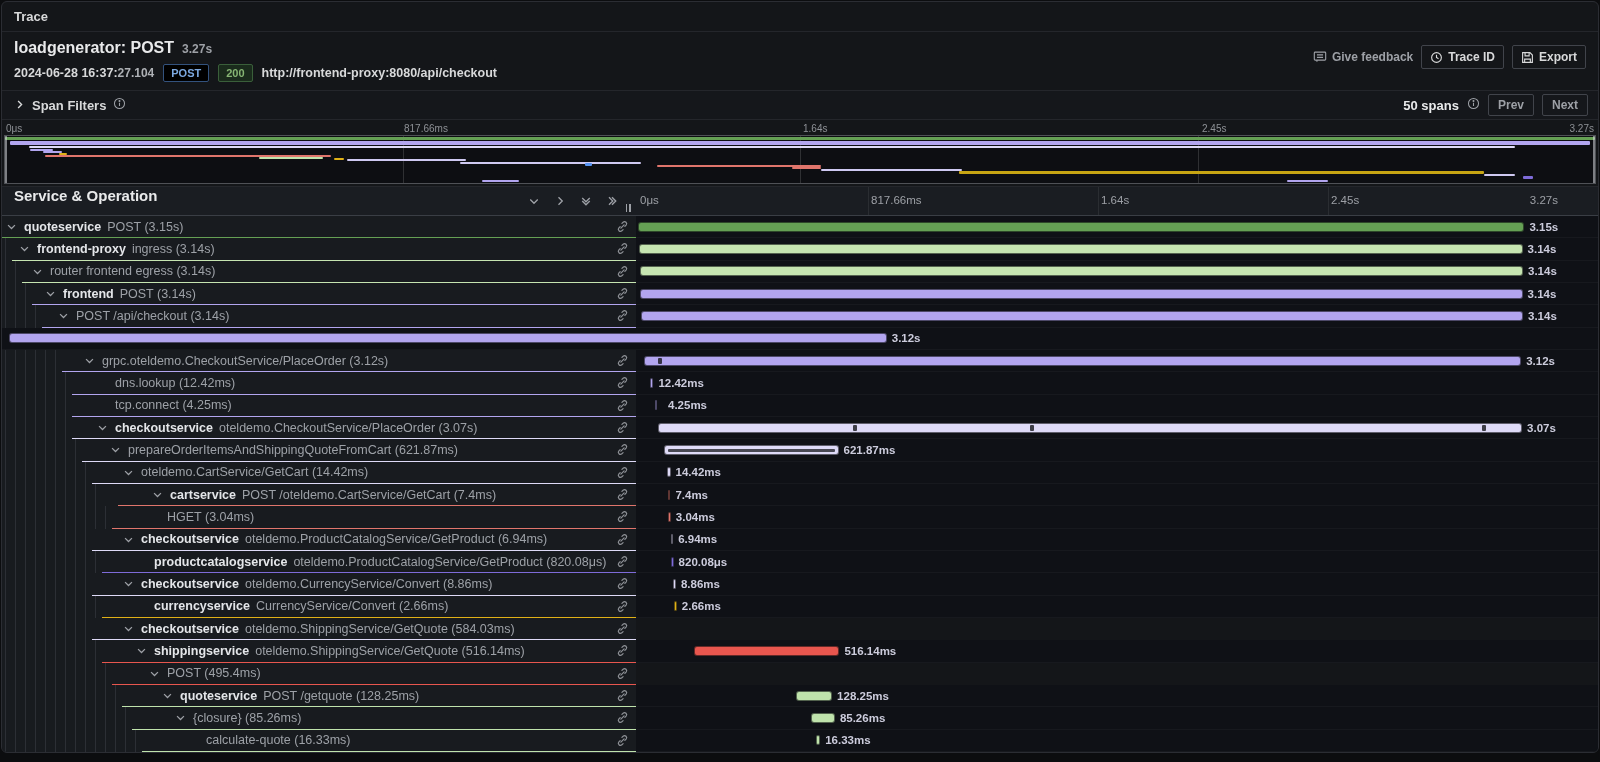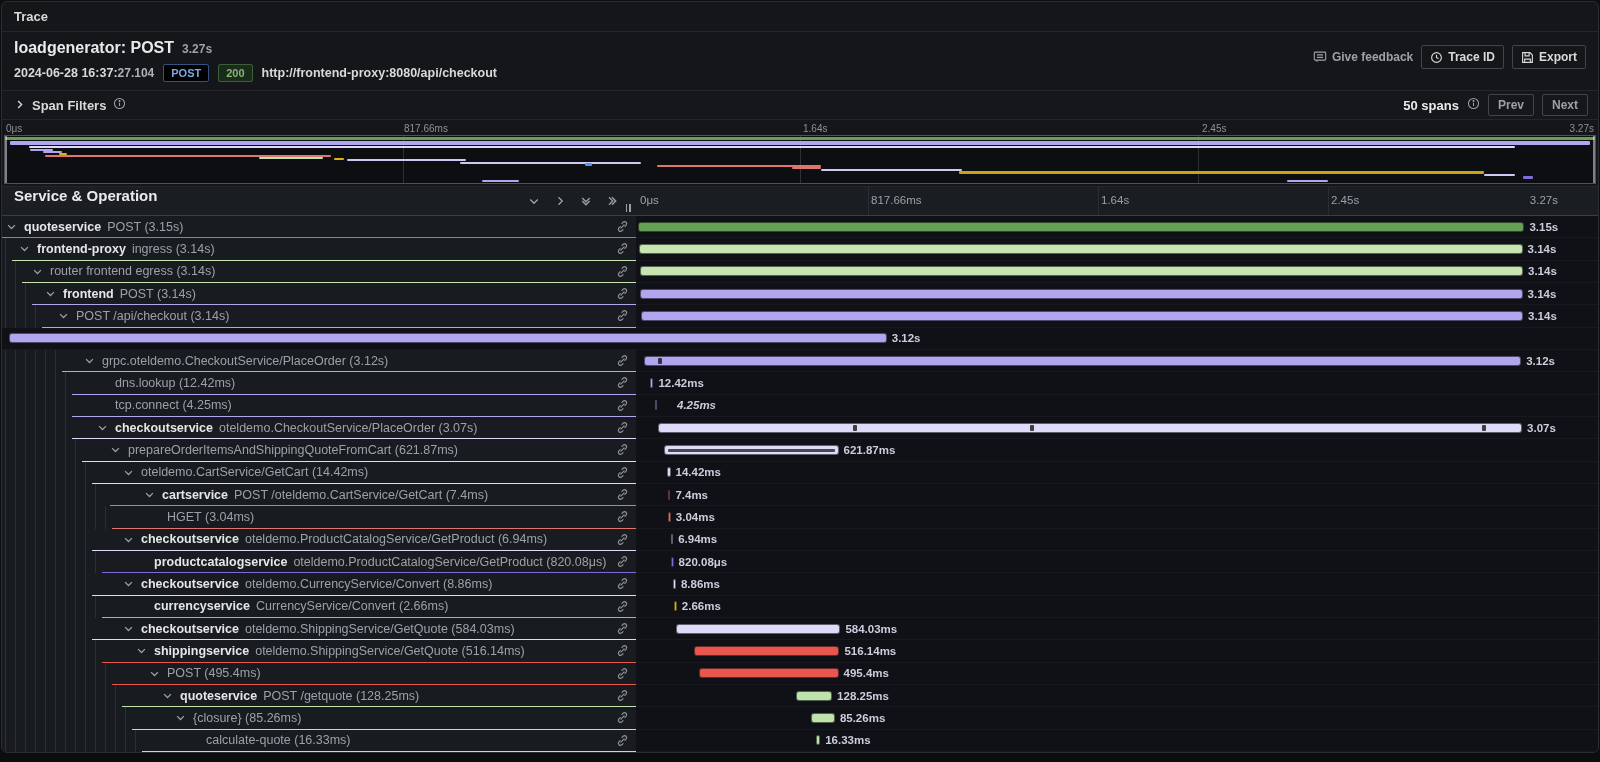--- a/index.html
+++ b/index.html
@@ -459,21 +459,21 @@
                 <svg width="13" height="13" viewBox="0 0 16 16" fill="none" stroke="currentColor" stroke-width="1.5" stroke-linecap="round">
                   <path d="M6 10l4-4"></path>
                   <path d="M7.3 4.2l1.5-1.5a2.55 2.55 0 0 1 3.6 3.6L10.9 7.8"></path>
                   <path d="M8.7 11.8l-1.5 1.5a2.55 2.55 0 0 1-3.6-3.6l1.5-1.5"></path>
                 </svg>
               </span>
             </div>
           </div>
           <div class="srow-right gridbg">
             <div class="bar" style="left: 18.56px; width: 2.5px; background: rgb(178, 165, 239);"></div>
-            <span class="bar-label" style="left: 41px; font-style: italic;">4.25ms</span>
+            <span class="bar-label" style="left: 32px;">4.25ms</span>
           </div>
         </div>
         <div class="srow">
           <div class="srow-left">
             <div class="guides">
               <i class="guide" style="left: 3px;"></i>
               <i class="guide" style="left: 13px;"></i>
               <i class="guide" style="left: 23px;"></i>
               <i class="guide" style="left: 33px;"></i>
               <i class="guide" style="left: 43px;"></i>
@@ -582,21 +582,21 @@
               <i class="guide" style="left: 13px;"></i>
               <i class="guide" style="left: 23px;"></i>
               <i class="guide" style="left: 33px;"></i>
               <i class="guide" style="left: 43px;"></i>
               <i class="guide" style="left: 53px;"></i>
               <i class="guide" style="left: 63px;"></i>
               <i class="guide" style="left: 73px;"></i>
               <i class="guide" style="left: 83px;"></i>
               <i class="guide" style="left: 93px;"></i>
             </div>
-            <div class="srow-content" style="left: 108px; border-bottom-color: rgb(224, 117, 108); padding-left: 34px;">
+            <div class="srow-content" style="left: 116px; border-bottom-color: rgb(224, 117, 108); padding-left: 34px;">
               <span class="chev">
                 <svg width="11" height="11" viewBox="0 0 16 16" fill="none" stroke="currentColor" stroke-width="1.8">
                   <path d="M3 6l5 5 5-5"></path>
                 </svg>
               </span>
               <span class="svc">cartservice</span>
               <span class="op">POST /oteldemo.CartService/GetCart (7.4ms)</span>
               <span class="rowlink">
                 <svg width="13" height="13" viewBox="0 0 16 16" fill="none" stroke="currentColor" stroke-width="1.5" stroke-linecap="round">
                   <path d="M6 10l4-4"></path>
@@ -812,24 +812,20 @@
               <span class="op">oteldemo.ShippingService/GetQuote (584.03ms)</span>
               <span class="rowlink">
                 <svg width="13" height="13" viewBox="0 0 16 16" fill="none" stroke="currentColor" stroke-width="1.5" stroke-linecap="round">
                   <path d="M6 10l4-4"></path>
                   <path d="M7.3 4.2l1.5-1.5a2.55 2.55 0 0 1 3.6 3.6L10.9 7.8"></path>
                   <path d="M8.7 11.8l-1.5 1.5a2.55 2.55 0 0 1-3.6-3.6l1.5-1.5"></path>
                 </svg>
               </span>
             </div>
           </div>
-          <div class="srow-right gridbg">
-            <div class="bar" style="left: 39.72px; width: 164.68px; background: rgb(222, 218, 247);"></div>
-            <span class="bar-label" style="left: 209.4px;">584.03ms</span>
-          </div>
         </div>
         <div class="srow">
           <div class="srow-left">
             <div class="guides">
               <i class="guide" style="left: 3px;"></i>
               <i class="guide" style="left: 13px;"></i>
               <i class="guide" style="left: 23px;"></i>
               <i class="guide" style="left: 33px;"></i>
               <i class="guide" style="left: 43px;"></i>
               <i class="guide" style="left: 53px;"></i>
@@ -883,24 +879,20 @@
               </span>
               <span class="op">POST (495.4ms)</span>
               <span class="rowlink">
                 <svg width="13" height="13" viewBox="0 0 16 16" fill="none" stroke="currentColor" stroke-width="1.5" stroke-linecap="round">
                   <path d="M6 10l4-4"></path>
                   <path d="M7.3 4.2l1.5-1.5a2.55 2.55 0 0 1 3.6 3.6L10.9 7.8"></path>
                   <path d="M8.7 11.8l-1.5 1.5a2.55 2.55 0 0 1-3.6-3.6l1.5-1.5"></path>
                 </svg>
               </span>
             </div>
-          </div>
-          <div class="srow-right gridbg">
-            <div class="bar" style="left: 62.72px; width: 139.84px; background: rgb(232, 86, 78);"></div>
-            <span class="bar-label" style="left: 207.56px;">495.4ms</span>
           </div>
         </div>
         <div class="srow">
           <div class="srow-left">
             <div class="guides">
               <i class="guide" style="left: 3px;"></i>
               <i class="guide" style="left: 13px;"></i>
               <i class="guide" style="left: 23px;"></i>
               <i class="guide" style="left: 33px;"></i>
               <i class="guide" style="left: 43px;"></i>

